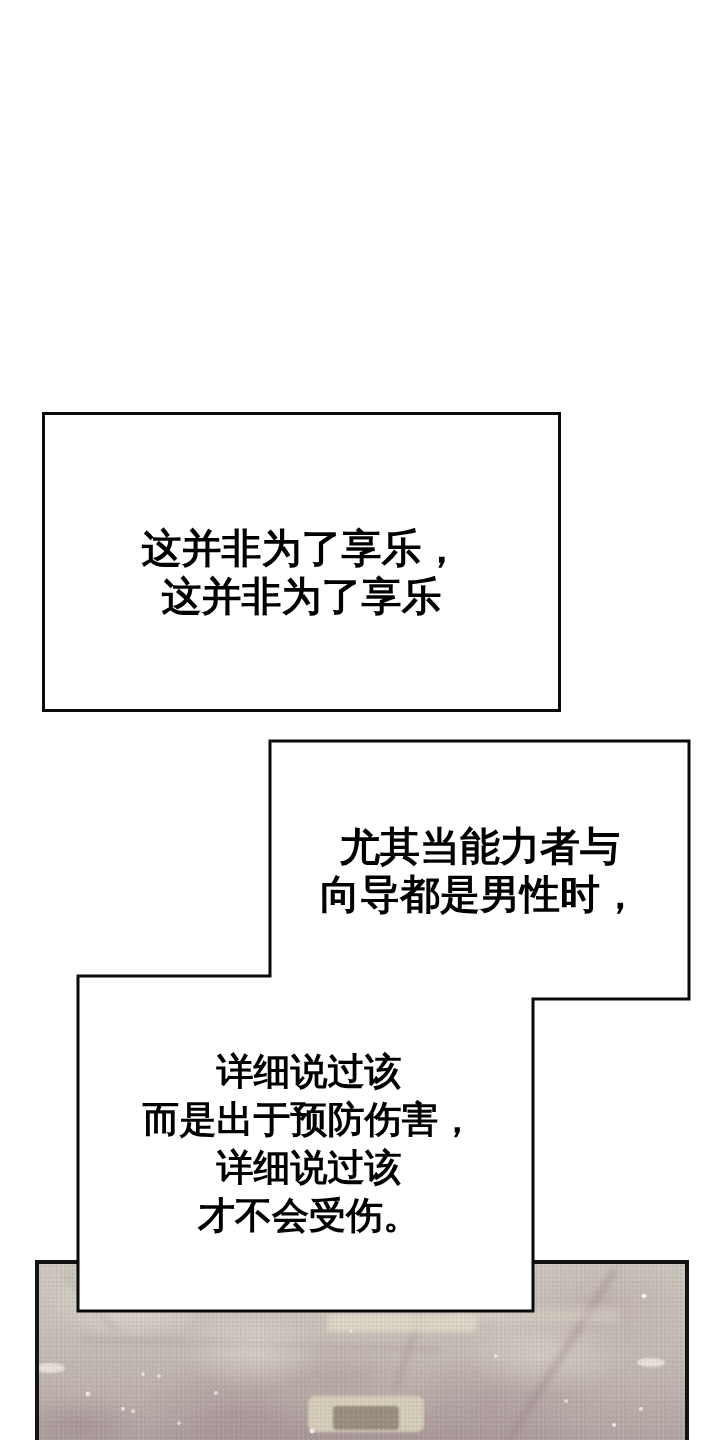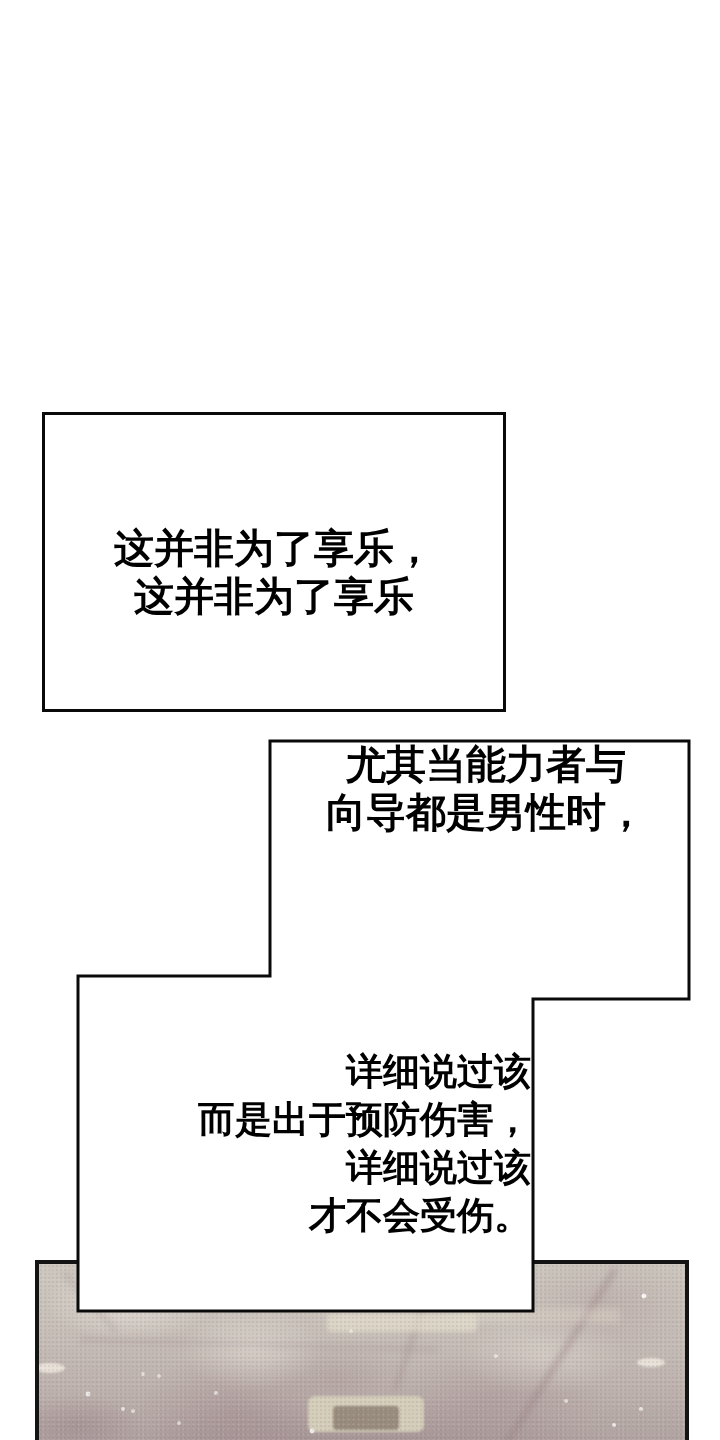--- a/index.html
+++ b/index.html
@@ -9,40 +9,40 @@
   }
   html,body{margin:0;padding:0;}
   body{background:#e9e9e9;}
   #page{
     position:relative; width:720px; height:1440px; margin:0 auto;
     background:var(--background); overflow:hidden;
     font-family:"DejaVu Sans","Liberation Sans",sans-serif;
   }
   
   .bubble1{
-    position:absolute; left:42px; top:412px; width:464px; height:300px;
+    position:absolute; left:42px; top:412px; width:519px; height:300px;
     box-sizing:border-box; background:var(--bubble-fill); border:3px solid var(--bubble-border);
     display:flex; flex-direction:column; justify-content:center; align-items:center;
     padding-top:20px; z-index:2;
   }
   .bubble-line{
     color:var(--ink); font-weight:700; text-align:center;
     font-size:40px; line-height:48px; white-space:nowrap; letter-spacing:0;
   }
   
   .bubble-union{position:absolute; left:0; top:0; z-index:2; pointer-events:none;}
   .bubble-union path{fill:var(--bubble-fill); stroke:var(--bubble-border); stroke-width:3;}
   
   .bubble2-text{
-    position:absolute; left:276px; top:740px; width:420px; height:260px;
-    display:flex; flex-direction:column; align-items:center; z-index:3;
+    position:absolute; left:270px; top:740px; width:420px; height:260px;
+    display:flex; flex-direction:column; justify-content:center; align-items:center; z-index:3;
   }
   .bubble3-text{
-    position:absolute; left:75px; top:975px; width:456px; height:337px;
-    display:flex; flex-direction:column; justify-content:center; align-items:flex-end; z-index:3;
+    position:absolute; left:81px; top:975px; width:456px; height:337px;
+    display:flex; flex-direction:column; justify-content:center; align-items:center; z-index:3;
   }
   .bubble3-text .bubble-line{font-size:37px;}
   
   .panel{
     position:absolute; left:35px; top:1260px; width:654px; height:180px;
     box-sizing:border-box; border:4px solid var(--panel-border); border-bottom:none;
     background:linear-gradient(180deg, var(--panel-base-top) 0%, #c7bfb8 35%, #bdb2ad 70%, var(--panel-base-bottom) 100%);
     overflow:hidden; z-index:1;
   }
   .panel *{position:absolute;}

